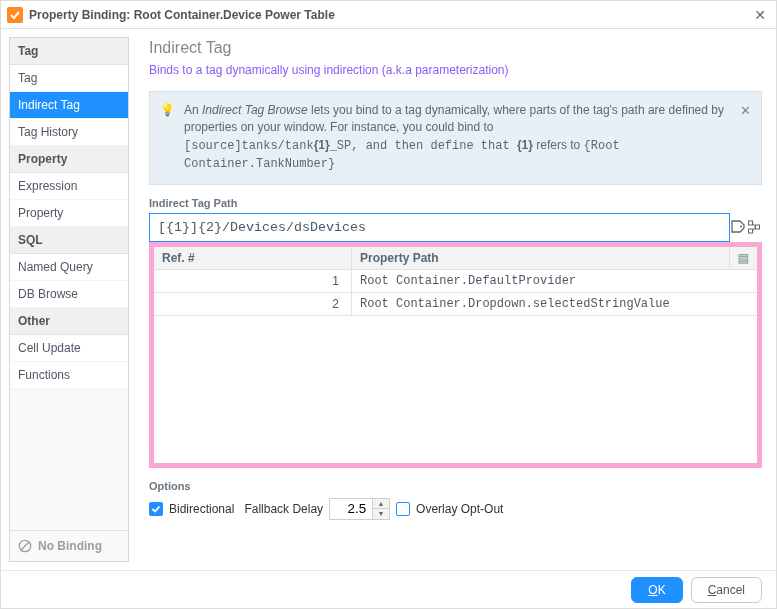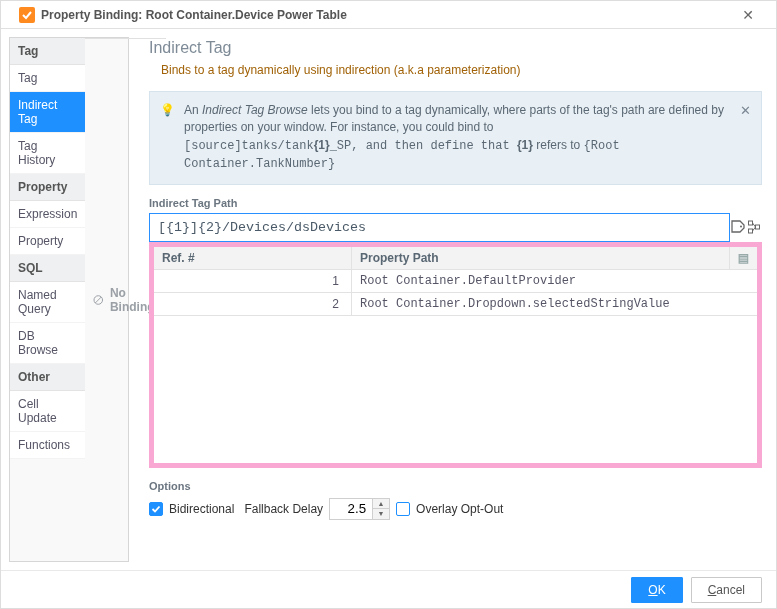--- a/index.html
+++ b/index.html
@@ -1,32 +1,32 @@
 <!DOCTYPE html>
 <html><head>
 <meta charset="utf-8">
 <style>
 * { box-sizing: border-box; margin: 0; padding: 0; }
 body { font-family: "Segoe UI", Arial, sans-serif; font-size: 12px; color: #333; background: #fff; width: 777px; height: 609px; overflow: hidden; border: 1px solid #ddd; }
-.titlebar { display: flex; align-items: center; height: 28px; padding: 0 18px; border-bottom: 1px solid #e0e0e0; }
+.titlebar { display: flex; align-items: center; height: 28px; padding: 0 6px; border-bottom: 1px solid #e0e0e0; }
 .titlebar .app-icon { width: 16px; height: 16px; background: #ff8a1f; border-radius: 2px; margin-right: 6px; display: inline-flex; align-items: center; justify-content: center; }
 .titlebar .app-icon svg { width: 10px; height: 10px; }
 .titlebar .title { font-weight: 600; color: #555; flex: 1; }
 .titlebar .close { width: 20px; text-align: center; color: #666; font-size: 14px; cursor: pointer; }
 .body { display: flex; height: 541px; }
-.sidebar { width: 120px; border: 1px solid #d6d6d6; margin: 8px 6px 8px 8px; background: #f9f9f9; display: flex; flex-direction: row; }
+.sidebar { width: 120px; border: 1px solid #d6d6d6; margin: 8px 6px 8px 8px; background: #f9f9f9; display: flex; flex-direction: column; }
 .nav-list { flex: 1; }
 .nav-header { background: #eef0f1; font-weight: 700; color: #555; padding: 6px 8px; border-bottom: 1px solid #e3e3e3; }
 .nav-item { padding: 6px 8px; background: #fff; color: #556; cursor: pointer; border-bottom: 1px solid #f3f3f3; }
 .nav-item.selected { background: #1e90ff; color: #fff; }
 .no-binding { border-top: 1px solid #e0e0e0; padding: 8px; color: #9aa0a6; display: flex; align-items: center; gap: 6px; font-weight: 600; cursor: pointer; }
 .no-binding svg { width: 14px; height: 14px; }
 .main { flex: 1; padding: 8px 14px; }
 .page-title { color: #7e8b97; font-size: 16px; font-weight: 400; margin-top: 2px; }
-.page-subtitle { color: #a16207; margin: 6px 12px 14px; }
+.page-subtitle { color: #8b5cf6; margin: 6px 0 14px; }
 .info-box { background: #e9f0f5; border: 1px solid #d6e2ec; padding: 10px 30px 10px 34px; position: relative; color: #5a6874; line-height: 1.45; }
 .info-box .bulb { position: absolute; left: 10px; top: 10px; color: #7a8794; }
 .info-box .close-hint { position: absolute; right: 10px; top: 10px; color: #7a8794; cursor: pointer; font-size: 13px; }
 .info-box em { font-style: italic; }
 .info-box code, code.inline { font-family: Consolas, "Courier New", monospace; color: #5a6874; }
 .section-label { color: #6b7680; font-weight: 600; margin: 12px 0 4px; font-size: 11px; }
 .path-row { display: flex; align-items: center; }
 .path-input { flex: 1; padding: 6px 8px; border: 1px solid #2b90ff; outline: none; font-family: Consolas, "Courier New", monospace; color: #4a5a68; background: #fff; }
 .path-row .ico { width: 16px; height: 16px; color: #777; cursor: pointer; display: inline-flex; align-items: center; justify-content: center; }
 .ref-table { width: 100%; border: 5px solid #f9a8d4; border-collapse: collapse; }
@@ -39,21 +39,21 @@
 .options-row { display: flex; align-items: center; gap: 6px; margin-top: 6px; }
 .chk { width: 14px; height: 14px; border: 1px solid #1e90ff; border-radius: 2px; display: inline-flex; align-items: center; justify-content: center; background: #fff; }
 .chk.checked { background: #1e90ff; }
 .chk svg { width: 10px; height: 10px; }
 .spin-wrap { display: inline-flex; border: 1px solid #cfcfcf; height: 22px; }
 .spin-wrap input { border: none; width: 42px; text-align: right; padding: 0 6px; outline: none; }
 .spin-btns { display: flex; flex-direction: column; border-left: 1px solid #cfcfcf; }
 .spin-btns span { width: 16px; height: 11px; display: flex; align-items: center; justify-content: center; font-size: 7px; color: #666; cursor: pointer; background: #f3f3f3; }
 .spin-btns span:first-child { border-bottom: 1px solid #cfcfcf; }
 .footer { display: flex; justify-content: flex-end; gap: 8px; padding: 6px 14px; border-top: 1px solid #e9e9e9; }
-.btn { padding: 5px 16px; border: 1px solid #c9c9c9; background: #fff; color: #555; cursor: pointer; border-radius: 1px; font-size: 12px;}
+.btn { padding: 5px 16px; border: 1px solid #c9c9c9; background: #fff; color: #555; cursor: pointer; border-radius: 6px; font-size: 12px;}
 .btn.primary { background: #1e90ff; border-color: #1e90ff; color: #fff; }
 .btn .ul { text-decoration: underline; }
 </style>
 </head>
 <body>
 
 <div class="titlebar">
   <span class="app-icon">
     <svg viewBox="0 0 10 10">
         <path d="M1 5 L4 8 L9 2" stroke="#fff" stroke-width="2" fill="none"></path>

